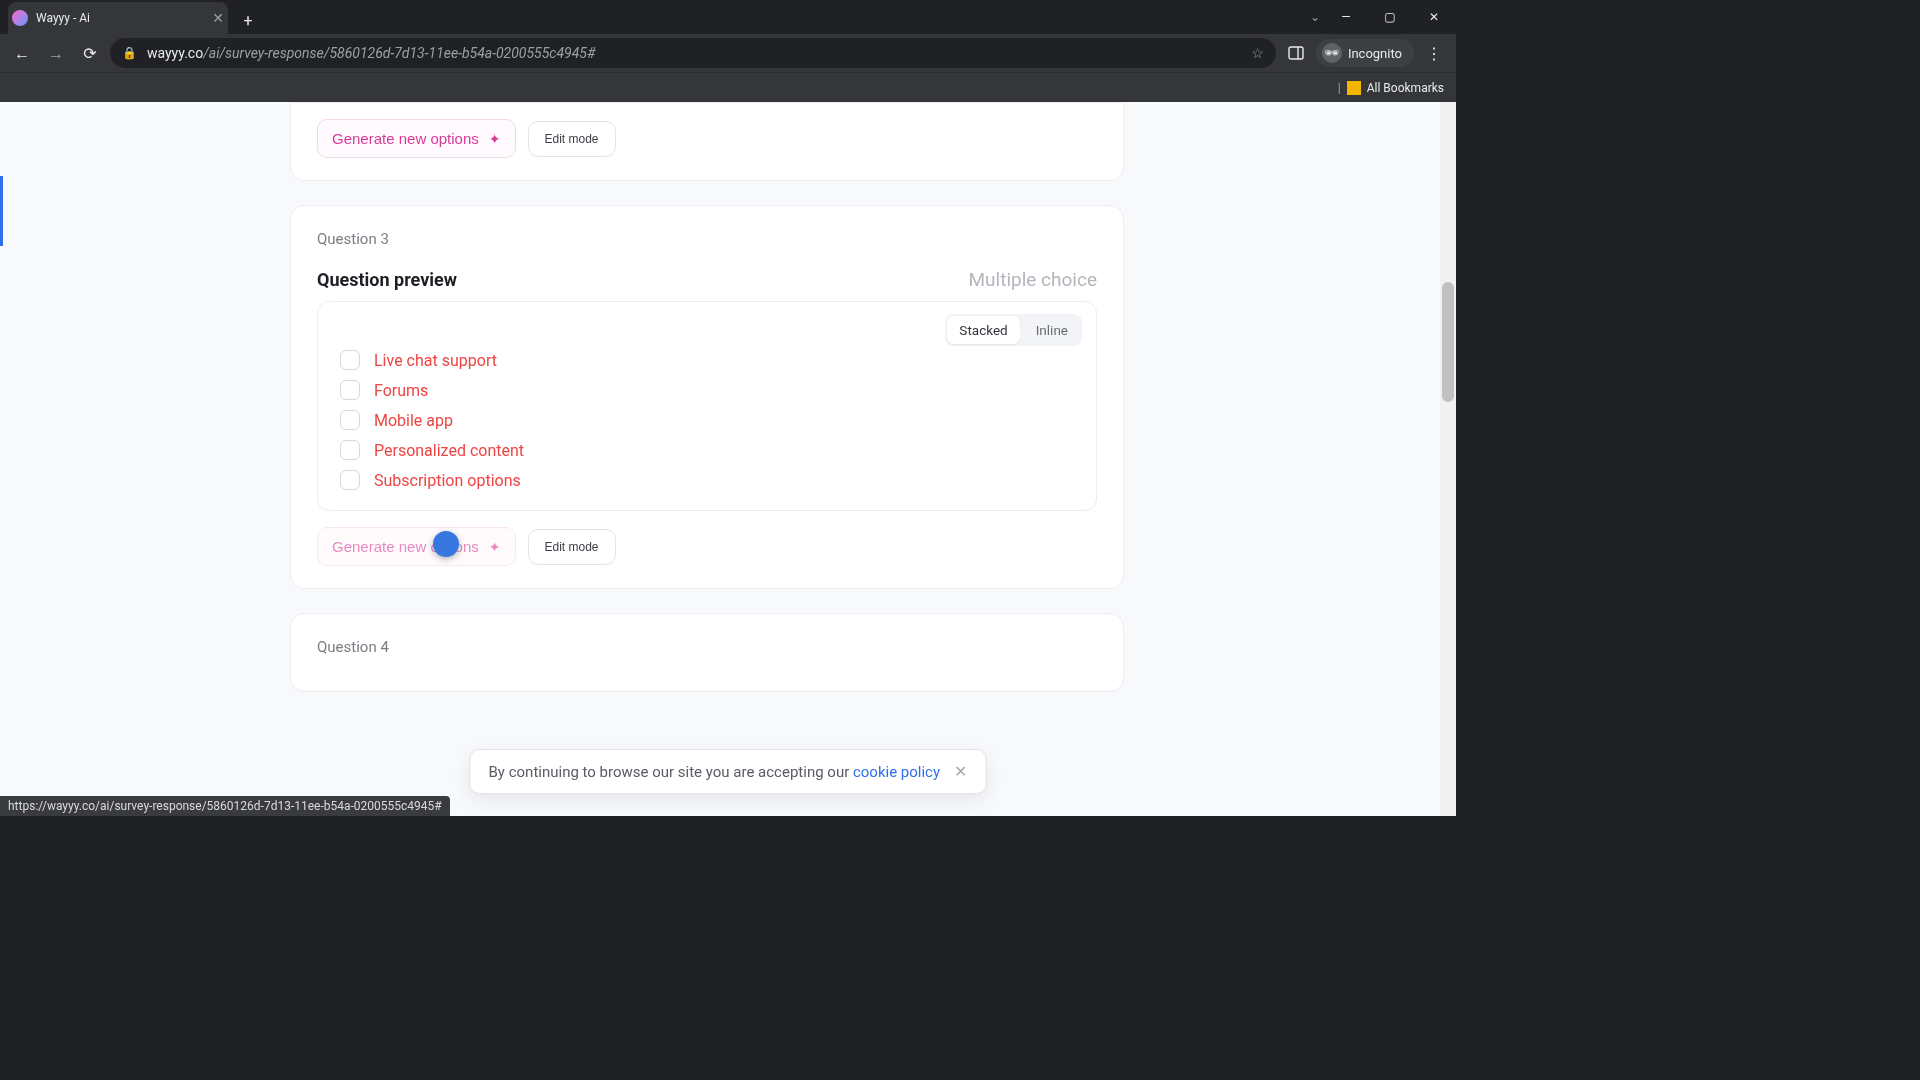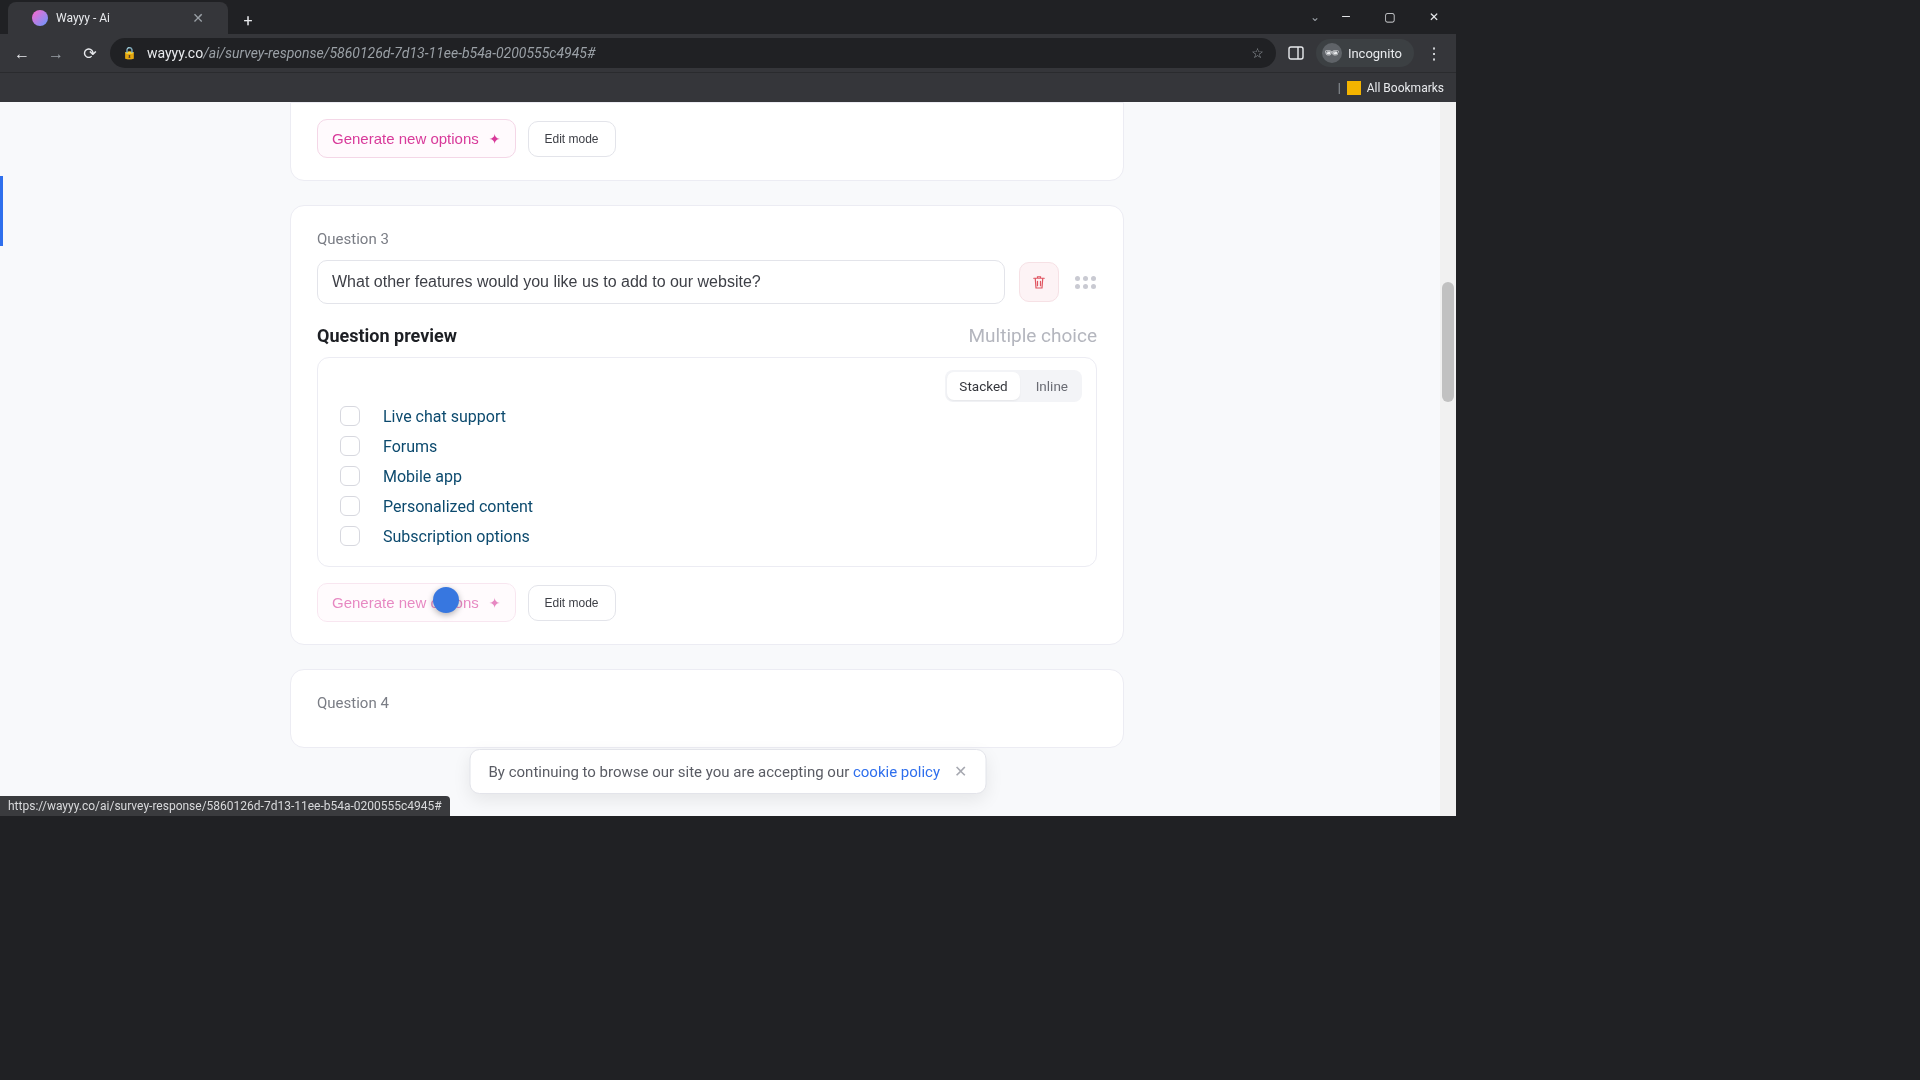--- a/index.html
+++ b/index.html
@@ -1,21 +1,21 @@
 <!DOCTYPE html>
 <html><head>
 <meta charset="utf-8">
 <style>
   * { box-sizing: border-box; margin: 0; padding: 0; }
   html, body { width: 1456px; height: 816px; font-family: -apple-system, BlinkMacSystemFont, "Segoe UI", Roboto, Arial, sans-serif; overflow: hidden; }
   body { background: #202124; display: flex; flex-direction: column; }
 
   
   .chrome-tabs { height: 34px; background: #202124; display: flex; align-items: flex-end; padding-left: 8px; }
-  .tab { background: #35363a; color: #e8eaed; height: 32px; width: 220px; border-radius: 8px 8px 0 0; display: flex; align-items: center; padding: 0 24px; font-size: 12px; gap: 8px; }
+  .tab { background: #35363a; color: #e8eaed; height: 32px; width: 220px; border-radius: 8px 8px 0 0; display: flex; align-items: center; padding: 0 4px; font-size: 12px; gap: 8px; }
   .favicon { width: 16px; height: 16px; background: linear-gradient(135deg,#ff66cc,#6699ff); border-radius: 50%; }
   .tab-title { flex: 1; white-space: nowrap; overflow: hidden; text-overflow: ellipsis; }
   .tab-close { color: #9aa0a6; font-size: 14px; cursor: pointer; }
   .new-tab { color: #e8eaed; width: 28px; height: 28px; display: flex; align-items: center; justify-content: center; font-size: 16px; margin-left: 6px; cursor: pointer; }
   .win-ctrls { margin-left: auto; display: flex; align-items: center; height: 34px; }
   .win-btn { width: 44px; height: 34px; display: flex; align-items: center; justify-content: center; color: #e8eaed; font-size: 12px; }
   .chevdown { margin-right: 4px; font-size: 12px; color: #9aa0a6; }
 
   .chrome-toolbar { height: 38px; background: #35363a; display: flex; align-items: center; padding: 0 8px; gap: 6px; }
   .nav-ico { width: 28px; height: 28px; display: flex; align-items: center; justify-content: center; color: #9aa0a6; border-radius: 50%; }
@@ -55,21 +55,21 @@
   .prev-title { font-weight: 700; font-size: 18px; color: #1d1f24; }
   .prev-type { margin-left: auto; color: #b4b6be; font-size: 19px; }
 
   .prev-box { border: 1px solid #ececf3; border-radius: 12px; padding: 18px 22px 20px 22px; position: relative; }
   .stack-toggle { position: absolute; top: 12px; right: 14px; background: #f3f4f7; border-radius: 8px; display: flex; font-size: 13.5px; overflow: hidden; }
   .stack-toggle .seg { padding: 6px 12px; color: #6a6c74; cursor: pointer; }
   .stack-toggle .seg.active { background: #fff; color: #34363c; border-radius: 7px; margin: 2px; box-shadow: 0 1px 2px rgba(0,0,0,.06); }
   .stack-toggle .seg:not(.active){ margin:2px; }
 
   .opts { margin-top: 30px; display: flex; flex-direction: column; gap: 10px; }
-  .opt { display: flex; align-items: center; gap: 23px; font-size: 16px; color: #0c4a6e; }
+  .opt { display: flex; align-items: center; gap: 14px; font-size: 16px; color: #ef4444; }
   .chk { width: 20px; height: 20px; border: 1.5px solid #d7d8df; border-radius: 6px; background: #fff; }
 
   .btn-row { display: flex; gap: 12px; margin-top: 16px; align-items: center; position: relative; }
   .gen-btn { border: 1px solid #f4d7e7; background: #fffafd; color: #d83a9a; border-radius: 10px; padding: 10px 14px; font-size: 15px; display: flex; align-items: center; gap: 10px; cursor: pointer; }
   .gen-btn.faded { opacity: .6; }
   .sparkle { color: #d83a9a; font-size: 14px; }
   .edit-btn { border: 1px solid #e3e4ea; background: #fff; color: #3d3f46; border-radius: 10px; padding: 10px 16px; font-size: 12px; cursor: pointer; }
 
   .cursor-dot { position: absolute; width: 26px; height: 26px; border-radius: 50%; background: #3777e0; left: 116px; top: 4px; box-shadow: 0 2px 6px rgba(0,0,0,.3); z-index: 5; pointer-events:none; }
 
@@ -144,36 +144,20 @@
           <span class="sparkle">✦</span>
         </button>
         <button class="edit-btn">
           <span>Edit mode</span>
         </button>
       </div>
     </div>
 
     <div class="card">
       <div class="q-label">Question 3</div>
-      <div class="q-row">
-        <input class="q-input" value="What other features would you like us to add to our website?" style="">
-        <div class="del-btn">
-          <svg viewBox="0 0 24 24">
-              <path fill="none" stroke="#e05561" stroke-width="1.6" stroke-linecap="round" d="M5 7h14M10 7V5h4v2M7 7l1 13h8l1-13M10 11v6M14 11v6"></path>
-            </svg>
-        </div>
-        <div class="drag-handle">
-          <span></span>
-            <span></span>
-            <span></span>
-            <span></span>
-            <span></span>
-            <span></span>
-        </div>
-      </div>
 
       <div class="prev-head">
         <span class="prev-title">Question preview</span>
         <span class="prev-type">Multiple choice</span>
       </div>
 
       <div class="prev-box">
         <div class="stack-toggle">
           <div class="seg active">Stacked</div>
           <div class="seg">Inline</div>

